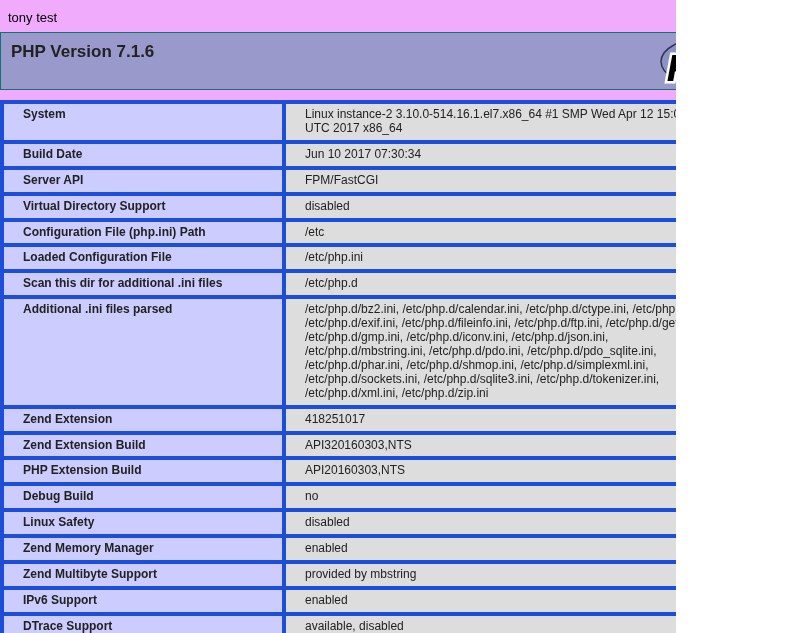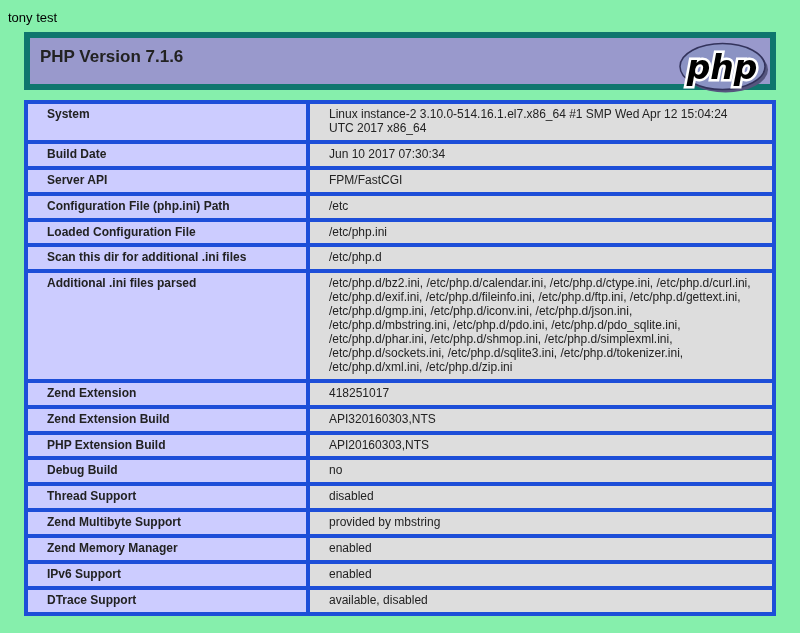--- a/index.html
+++ b/index.html
@@ -1,41 +1,41 @@
 <!DOCTYPE html>
 <html><head>
 <meta charset="utf-8">
 <style>
   html, body {
     margin: 0;
     padding: 0;
     background: #ffffff;
   }
   .viewport {
-    width: 800px;
+    width: 676px;
     height: 633px;
     overflow: hidden;
-    background: #86efac;
+    background: #f0abfc;
     font-family: "Liberation Sans", "DejaVu Sans", sans-serif;
     color: #222222;
   }
   .page-heading {
     font-size: 13px;
     color: #000000;
     padding: 10px 0 0 8px;
     margin: 0 0 7px 0;
   }
   .center-wrap {
     width: 752px;
     margin: 0 auto;
   }
   
   .header-table {
     width: 752px;
-    border: 6px solid #0f766e;
+    border: 1px solid #0f766e;
     background: #9999cc;
     box-sizing: border-box;
     height: 58px;
     display: flex;
     justify-content: space-between;
     align-items: flex-start;
   }
   .header-title {
     font-size: 17px;
     font-weight: bold;
@@ -100,20 +100,24 @@
           </tr>
           <tr>
             <td class="cell-label">Build Date</td>
             <td class="cell-value">Jun 10 2017 07:30:34</td>
           </tr>
           <tr>
             <td class="cell-label">Server API</td>
             <td class="cell-value">FPM/FastCGI</td>
           </tr>
           <tr>
+            <td class="cell-label">Virtual Directory Support</td>
+            <td class="cell-value">disabled</td>
+          </tr>
+          <tr>
             <td class="cell-label">Configuration File (php.ini) Path</td>
             <td class="cell-value">/etc</td>
           </tr>
           <tr>
             <td class="cell-label">Loaded Configuration File</td>
             <td class="cell-value">/etc/php.ini</td>
           </tr>
           <tr>
             <td class="cell-label">Scan this dir for additional .ini files</td>
             <td class="cell-value">/etc/php.d</td>
@@ -132,30 +136,30 @@
           </tr>
           <tr>
             <td class="cell-label">PHP Extension Build</td>
             <td class="cell-value">API20160303,NTS</td>
           </tr>
           <tr>
             <td class="cell-label">Debug Build</td>
             <td class="cell-value">no</td>
           </tr>
           <tr>
-            <td class="cell-label">Thread Support</td>
+            <td class="cell-label">Linux Safety</td>
             <td class="cell-value">disabled</td>
+          </tr>
+          <tr>
+            <td class="cell-label">Zend Memory Manager</td>
+            <td class="cell-value">enabled</td>
           </tr>
           <tr>
             <td class="cell-label">Zend Multibyte Support</td>
             <td class="cell-value">provided by mbstring</td>
-          </tr>
-          <tr>
-            <td class="cell-label">Zend Memory Manager</td>
-            <td class="cell-value">enabled</td>
           </tr>
           <tr>
             <td class="cell-label">IPv6 Support</td>
             <td class="cell-value">enabled</td>
           </tr>
           <tr>
             <td class="cell-label">DTrace Support</td>
             <td class="cell-value">available, disabled</td>
           </tr>
         </tbody>

